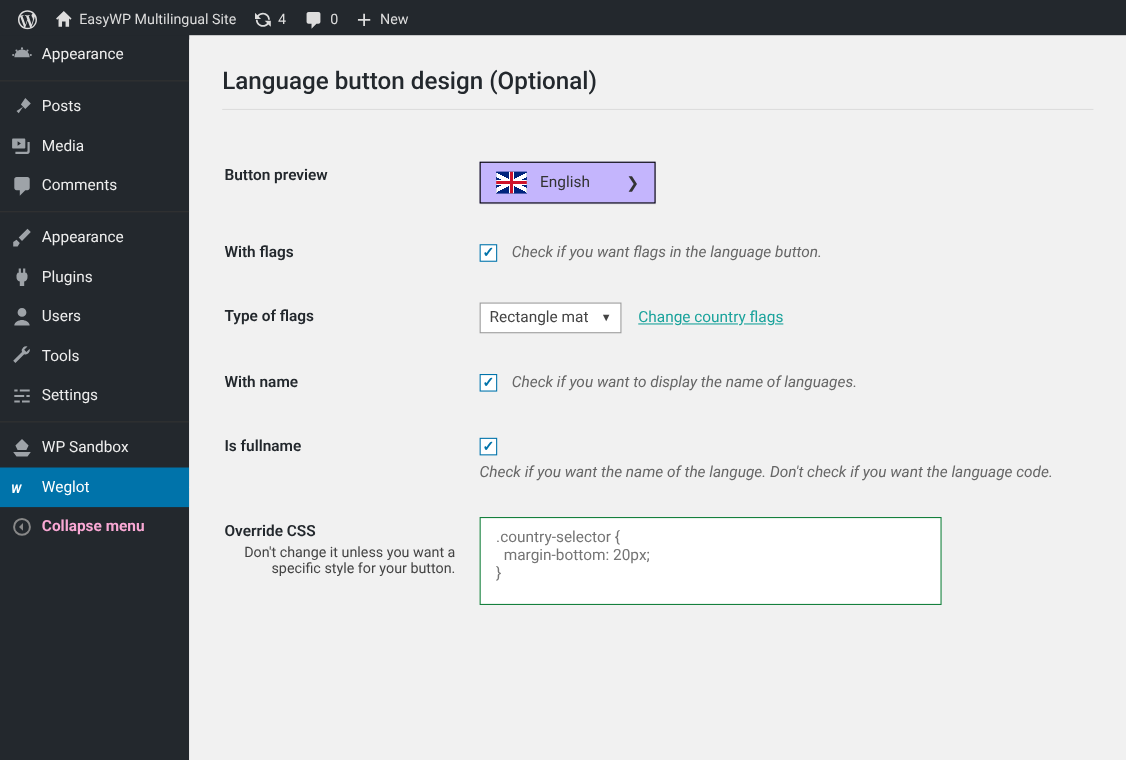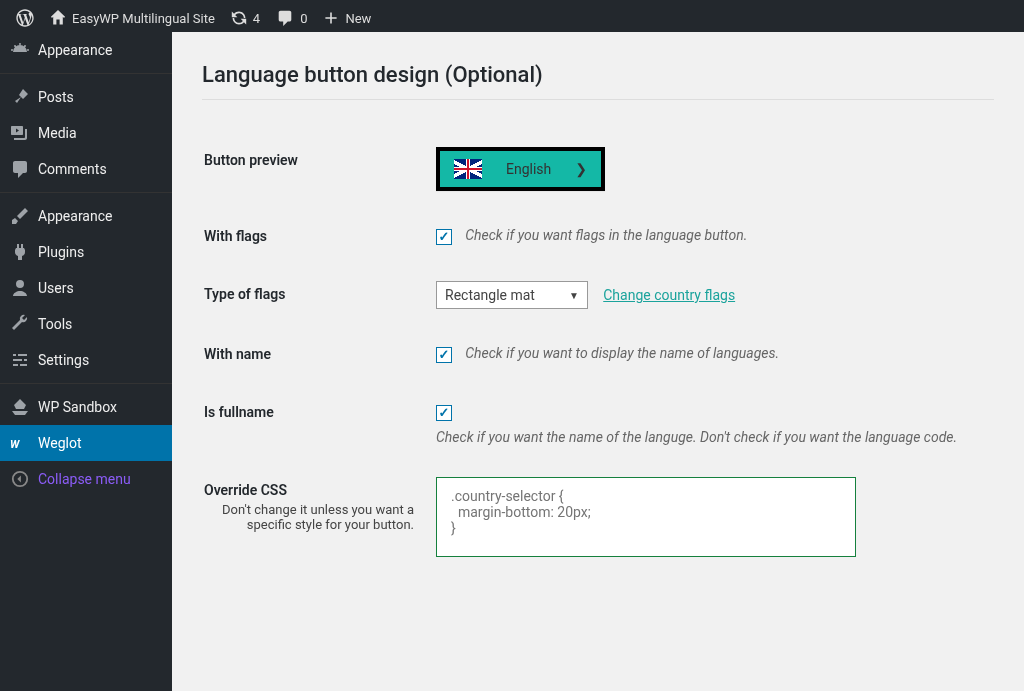--- a/index.html
+++ b/index.html
@@ -10,56 +10,56 @@
 .adminbar .item { display: flex; align-items: center; gap: 6px; padding: 0 8px; height: 32px; cursor: pointer; color: #ddd; }
 
 
 .sidebar { position: absolute; top: 32px; left: 0; width: 172px; bottom: 0; background: #23282d; color: #eee; }
 .menu-item { display: flex; align-items: center; gap: 8px; padding: 8px 10px; color: #eee; font-size: 14px; cursor: pointer; }
 .menu-item.active { background: #0073aa; color: #fff; position: relative; }
 .menu-item.active::after { content: ""; position: absolute; right: -8px; top: 50%; margin-top: -8px; border: 8px solid transparent; border-right-color: #f1f1f1; }
 .menu-sep { border-top: 1px solid #333; margin: 5px 0; }
 .menu-item .micon { width: 20px; height: 20px; display: flex; align-items: center; justify-content: center; color: rgba(240,245,250,0.6); }
 .menu-item.active .micon { color: #fff; }
-.collapse-item { color: #8b5cf6; }
+.collapse-item { color: #f9a8d4; font-weight: bold; }
 .collapse-item .micon { color: #888; }
 
 
 .content { position: absolute; top: 32px; left: 172px; right: 0; bottom: 0; overflow: auto; background: #f1f1f1; }
 .wrap { padding: 30px 30px; }
 h2.heading { font-size: 22px; font-weight: 500; color: #23282d; padding-bottom: 12px; border-bottom: 1px solid #ddd; margin-bottom: 30px; }
 table.form-table { width: 100%; }
 table.form-table th { width: 220px; text-align: left; vertical-align: top; padding: 20px 10px 20px 0; font-weight: 600; font-size: 14px; color: #23282d; }
 table.form-table td { padding: 15px 10px; vertical-align: middle; }
 .desc { font-style: italic; color: #666; font-size: 14px; }
 .field-note { font-size: 13px; color: #444; margin-top: 4px; text-align: right; }
 
 
-.button-preview { display: inline-flex; align-items: center; gap: 24px; border: 4px solid #000000; background: #14b8a6; padding: 8px 14px; min-width: 160px; justify-content: flex-start; position: relative; box-shadow: 0 1px 1px rgba(0,0,0,0.04); }
+.button-preview { display: inline-flex; align-items: center; gap: 12px; border: 1px solid #000000; background: #c4b5fd; padding: 8px 14px; min-width: 160px; justify-content: flex-start; position: relative; box-shadow: 0 1px 1px rgba(0,0,0,0.04); }
 .flag-uk { width: 28px; height: 20px; display: inline-block; position: relative; background: #00247d; overflow: hidden; }
 .flag-uk::before, .flag-uk::after { content: ""; position: absolute; }
 .flag-uk::before { top: 0; left: 0; right: 0; bottom: 0; background:
   linear-gradient(to bottom, transparent 40%, #fff 40%, #fff 60%, transparent 60%),
   linear-gradient(to right, transparent 43%, #fff 43%, #fff 57%, transparent 57%),
   linear-gradient(27deg, transparent 44%, #fff 44%, #fff 56%, transparent 56%),
   linear-gradient(-27deg, transparent 44%, #fff 44%, #fff 56%, transparent 56%);
 }
 .flag-uk::after { top: 0; left: 0; right: 0; bottom: 0; background:
   linear-gradient(to bottom, transparent 44%, #cf142b 44%, #cf142b 56%, transparent 56%),
   linear-gradient(to right, transparent 46%, #cf142b 46%, #cf142b 54%, transparent 54%);
 }
 .preview-label { font-size: 14px; color: #333; flex: 1; }
 .chev { font-size: 14px; color: #333; }
 
 
 .cb { width: 16px; height: 16px; border: 1px solid #0073aa; display: inline-flex; align-items: center; justify-content: center; background: #fff; margin-right: 10px; vertical-align: middle; cursor: pointer; }
 .cb.checked::after { content: "✓"; color: #0073aa; font-size: 13px; font-weight: bold; line-height: 1; }
 
 
-.select { display: inline-flex; align-items: center; border: 1px solid #999; background: #fff; padding: 5px 8px; width: 152px; justify-content: space-between; cursor: pointer; font-size: 14px; }
+.select { display: inline-flex; align-items: center; border: 1px solid #999; background: #fff; padding: 5px 8px; width: 129px; justify-content: space-between; cursor: pointer; font-size: 14px; }
 .tri { font-size: 10px; }
 
 .link { color: #1ba39c; text-decoration: underline; cursor: pointer; font-size: 14px; margin-left: 12px; }
 
 
 .css-box { width: 420px; height: 80px; border: 1px solid #15803d; background: #fff; padding: 10px 14px; color: #bbb; font-family: inherit; font-size: 14px; resize: none; white-space: pre; }
 
 svg { display: block; }
 </style>
 </head>

